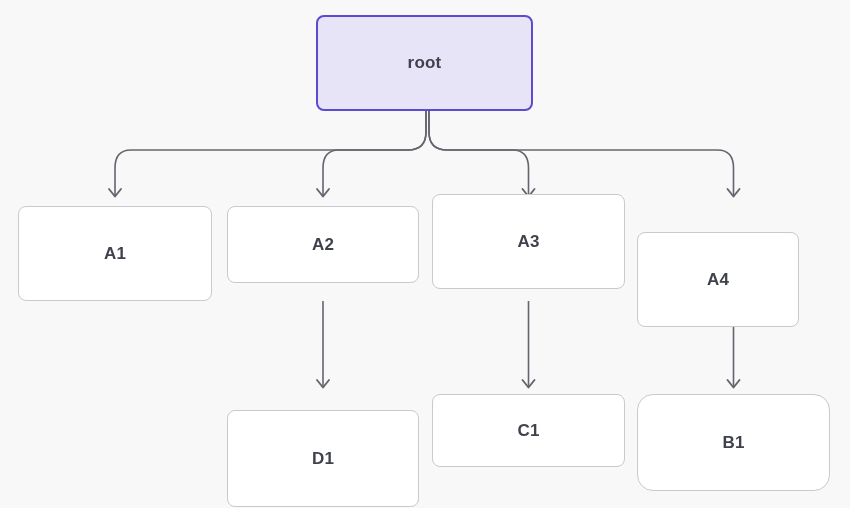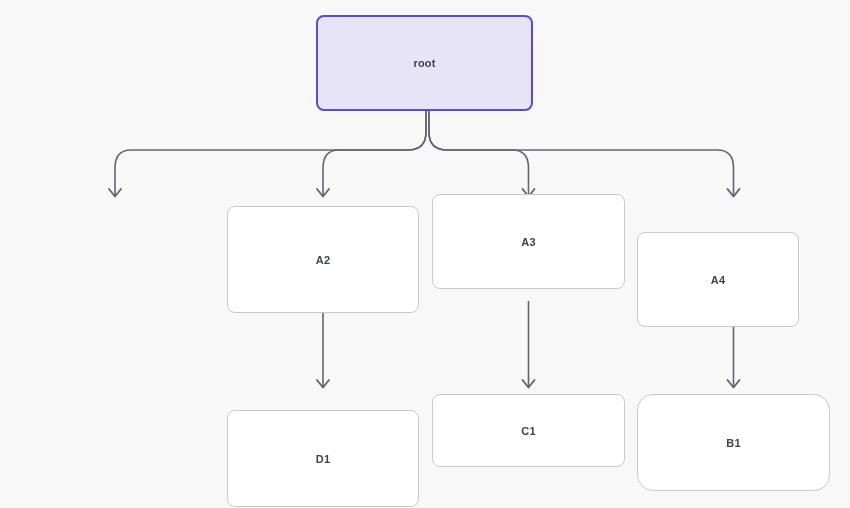--- a/index.html
+++ b/index.html
@@ -35,32 +35,32 @@
   }
   .node {
     position: absolute;
     box-sizing: border-box;
     background: #ffffff;
     border: 1px solid #c9c9ce;
     border-radius: 8px;
     display: flex;
     align-items: center;
     justify-content: center;
-    font-size: 11px;
+    font-size: 17px;
     font-weight: 600;
     color: #3f424b;
     letter-spacing: 0.2px;
   }
   .node.root {
     background: #e7e4f7;
     border: 2px solid #5a4bd1;
   }
   .n-root { left: 316px; top: 15px;  width: 217px; height: 96px; }
   .n-a1   { left: 18px;  top: 206px; width: 194px; height: 95px; }
-  .n-a2   { left: 227px; top: 206px; width: 192px; height: 107px; }
+  .n-a2   { left: 227px; top: 206px; width: 192px; height: 77px; }
   .n-a3   { left: 432px; top: 194px; width: 193px; height: 95px; }
   .n-a4   { left: 637px; top: 192px; width: 162px; height: 95px; margin-top: 40px; }
   .n-d1   { left: 227px; top: 410px; width: 192px; height: 97px; }
   .n-c1   { left: 432px; top: 394px; width: 193px; height: 73px; }
   .n-b1   { left: 637px; top: 394px; width: 193px; height: 97px; border-radius: 16px; }
 </style>
 </head>
 <body>
 
 <div class="canvas">
@@ -100,20 +100,23 @@
     <g>
       <path class="link" d="M 733.5 301 L 733.5 387"></path>
       <path class="arrow" d="M 727.5 380 L 733.5 387.5 L 739.5 380"></path>
     </g>
   </svg>
 
   <div class="node root n-root">
     <span>root</span>
   </div>
 
+  <div class="node n-a1">
+    <span>A1</span>
+  </div>
   <div class="node n-a2">
     <span>A2</span>
   </div>
   <div class="node n-a3">
     <span>A3</span>
   </div>
   <div class="node n-a4">
     <span>A4</span>
   </div>
 

